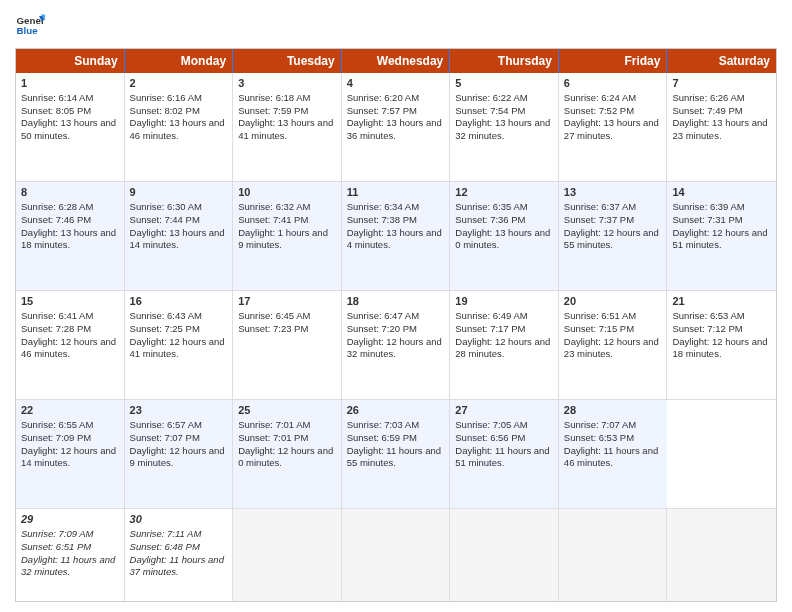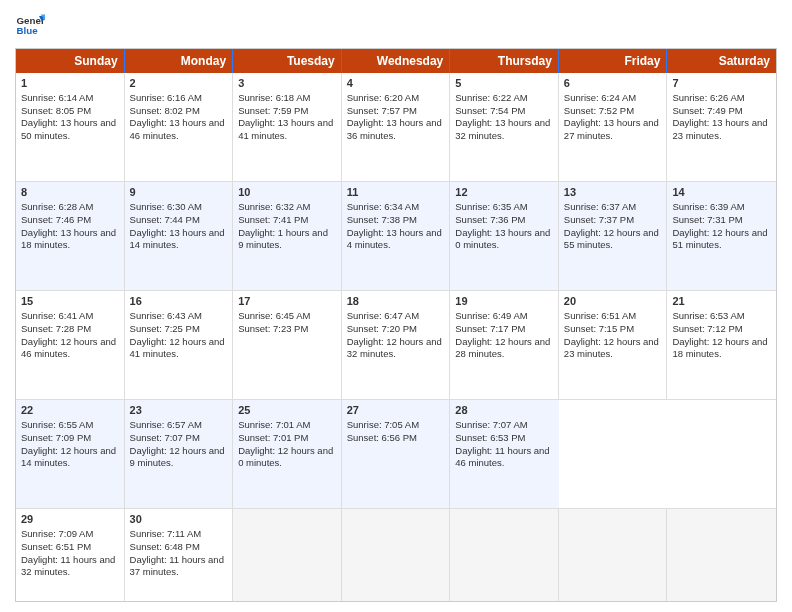--- a/index.html
+++ b/index.html
@@ -75,20 +75,21 @@
       display: grid;
       grid-template-columns: repeat(7, 1fr);
       flex: 1;
       border-bottom: 1px solid #ddd;
     }
     .cal-row:last-child {
       border-bottom: none;
     }
     .cal-row.last-row {
       flex: 0.85;
+      font-style: italic;
     }
     .cal-cell {
       padding: 3px 5px;
       border-right: 1px solid #ddd;
       font-size: 9.5px;
       color: #333;
       line-height: 1.35;
       background: #fff;
     }
     .cal-cell:last-child {
@@ -280,23 +281,30 @@
             <div>Sunset: 7:07 PM</div>
             <div>Daylight: 12 hours and 9 minutes.</div>
           </div>
           <div class="cal-cell alt-row">
             <div class="day-num">25</div>
             <div>Sunrise: 7:01 AM</div>
             <div>Sunset: 7:01 PM</div>
             <div>Daylight: 12 hours and 0 minutes.</div>
           </div>
           <div class="cal-cell alt-row">
+            <div class="day-num">26</div>
+            <div>Sunrise: 7:03 AM</div>
+            <div>Sunset: 6:59 PM</div>
+            <div>Daylight: 11 hours and 55 minutes.</div>
+          </div>
+          <div class="cal-cell alt-row">
             <div class="day-num">27</div>
             <div>Sunrise: 7:05 AM</div>
             <div>Sunset: 6:56 PM</div>
+            <div>Daylight: 11 hours and 51 minutes.</div>
           </div>
           <div class="cal-cell alt-row">
             <div class="day-num">28</div>
             <div>Sunrise: 7:07 AM</div>
             <div>Sunset: 6:53 PM</div>
             <div>Daylight: 11 hours and 46 minutes.</div>
           </div>
         </div>
         <div class="cal-row last-row">
           <div class="cal-cell">

